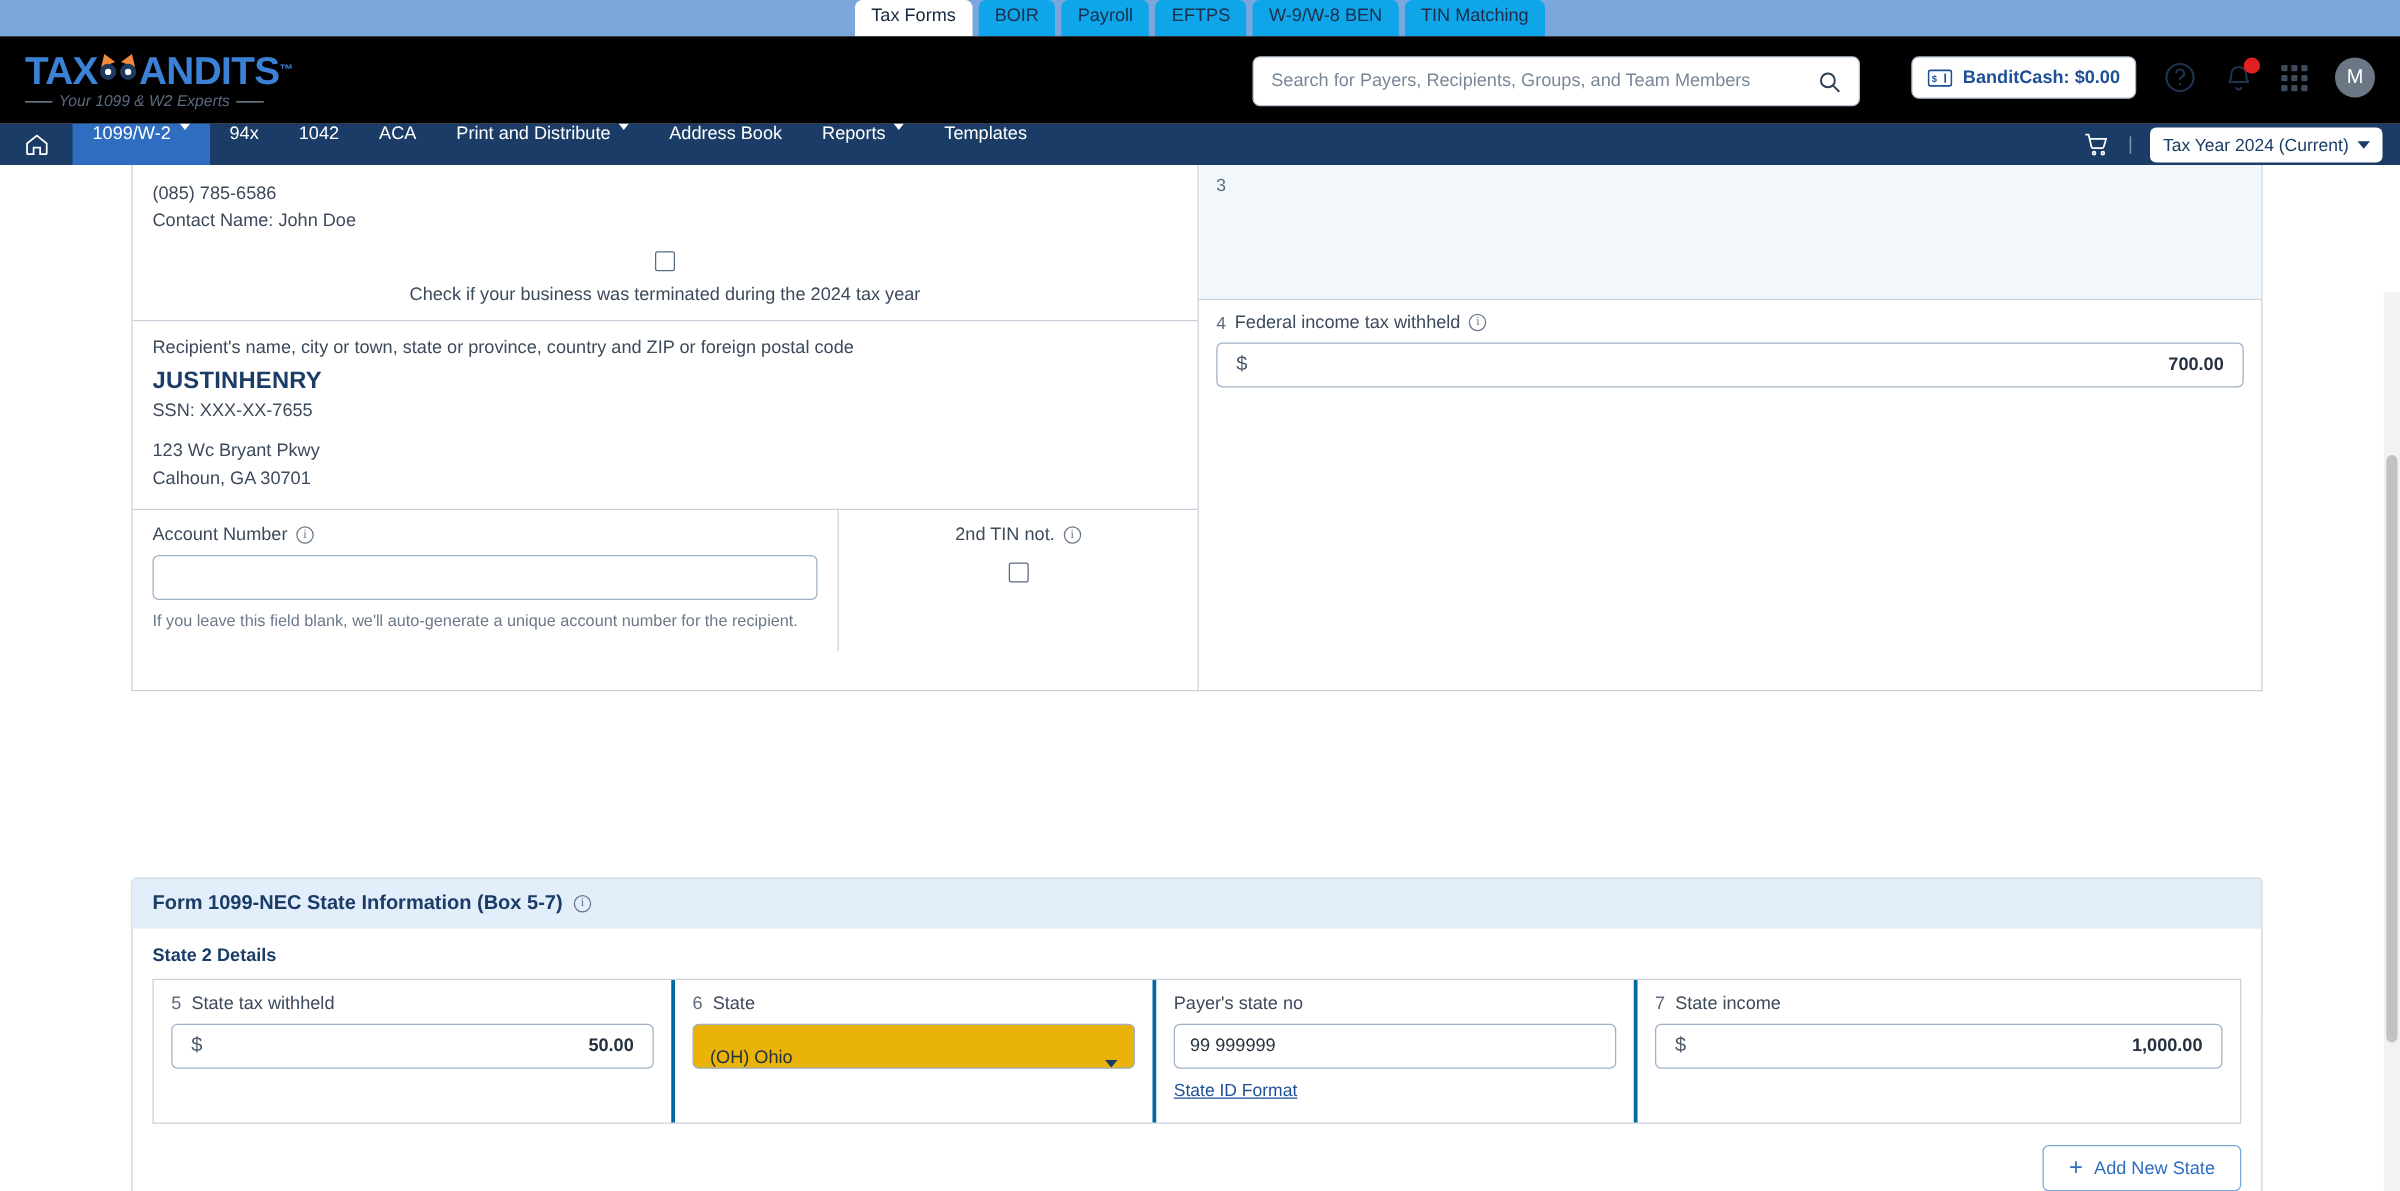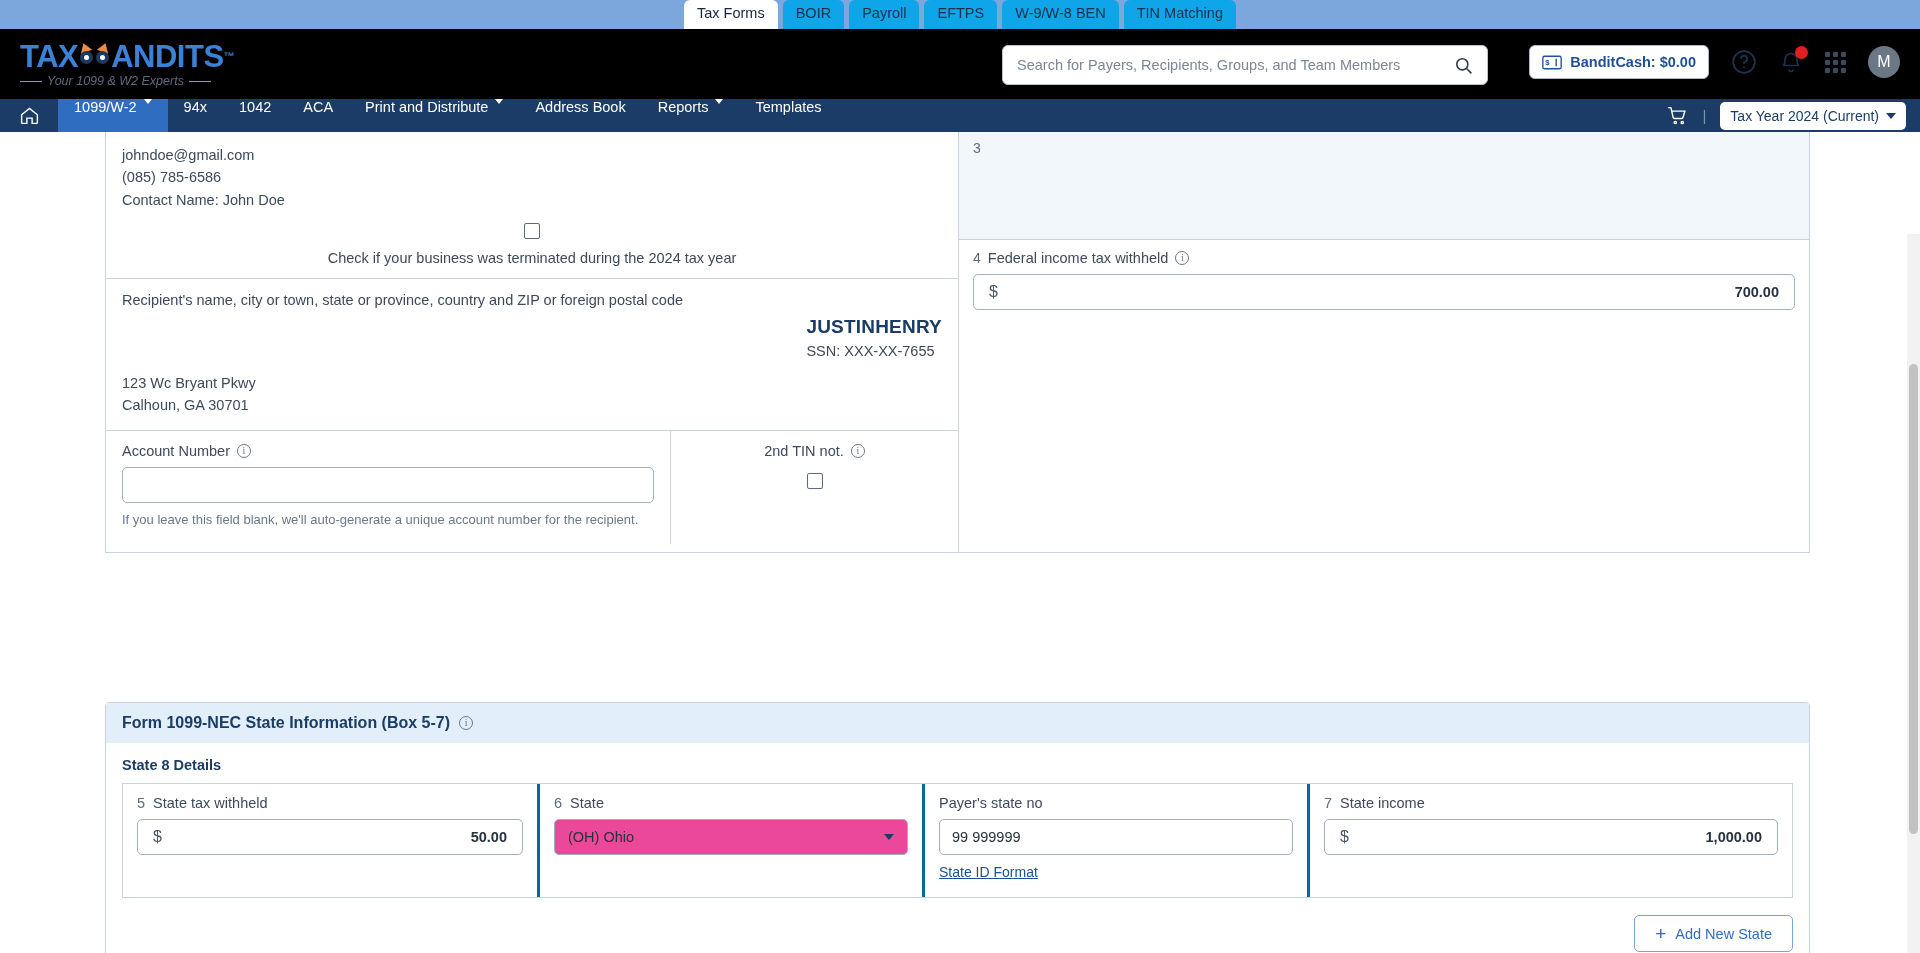--- a/index.html
+++ b/index.html
@@ -181,21 +181,21 @@
     width: 16px; height: 16px; border: 1.6px solid #5a6b80;
     border-radius: 2px; background: #fff; cursor: pointer; flex: none;
   }
   .chk-label { font-size: 14.5px; color: #3c4a5c; }
 
   .divider { height: 1px; background: #c9d2dc; }
 
   .recip-head {
     font-size: 14.5px; color: #3c4a5c; padding: 13px 16px 0 16px;
   }
-  .recip-row { display: flex; align-items: flex-start; padding: 8px 16px 0 16px; justify-content: flex-end; }
+  .recip-row { display: flex; align-items: flex-start; padding: 8px 16px 0 16px; }
   .recip-name {
     font-size: 19px; font-weight: bold; color: #1a3c66; letter-spacing: .2px;
   }
   .recip-ssn { font-size: 14.5px; color: #3c4a5c; margin-top: 5px; }
   .recip-btns { margin-left: auto; display: flex; gap: 12px; padding-top: 4px; }
   .obtn {
     border: 1px solid #9fb0c4; border-radius: 5px; background: #fff;
     height: 27px; padding: 0 12px; display: flex; align-items: center; gap: 7px;
     font-size: 14px; color: #1a3c66; cursor: pointer; white-space: nowrap;
     font-family: "Liberation Sans", sans-serif;
@@ -257,21 +257,21 @@
   .sg-cell { padding: 11px 14px 16px 14px; border-right: 3px solid #0369a1; }
   .sg-cell:last-child { border-right: none; }
   .sg-1 { width: 417px; }
   .sg-2 { width: 385px; }
   .sg-3 { width: 385px; }
   .sg-4 { flex: 1; }
   .sg-label { font-size: 14.5px; color: #3c4a5c; margin-bottom: 8px; }
   .sg-label .num { color: #5d6b7d; margin-right: 4px; }
   .select-input {
     height: 36px; border: 1px solid #9fb0c4; border-radius: 5px;
-    display: flex; align-items: center; padding: 0 13px; background: #ec4899;
+    display: flex; align-items: flex-end; padding: 0 13px; background: #eab308;
     font-size: 14.5px; color: #26313f; cursor: pointer;
   }
   .select-input .caret-dark { margin-left: auto; }
   .link {
     display: inline-block; margin-top: 9px; font-size: 14px;
     color: #1f4f96; text-decoration: underline; cursor: pointer;
   }
   .addstate-row { display: flex; justify-content: flex-end; padding: 17px 16px 22px 16px; }
   .btn-outline-blue {
     border: 1px solid #7aa5dd; border-radius: 5px; background: #fff;
@@ -422,21 +422,20 @@
   </div>
 </div>
 
 <div class="page">
 
   <div class="form-wrap">
     <div class="form-top">
 
       <div class="col-left">
         <div class="blk">
-          <div class="blk-line">johndoe@gmail.com</div>
           <div class="blk-line">(085) 785-6586</div>
           <div class="blk-line">Contact Name: John Doe</div>
           <div class="chk-row">
             <span class="chk"></span>
             <span class="chk-label">Check if your business was terminated during the 2024 tax year</span>
           </div>
         </div>
 
         <div class="divider"></div>
 
@@ -494,21 +493,21 @@
         <div class="box4-fill"></div>
       </div>
     </div>
   </div>
 
   <div class="state-card">
     <div class="state-hd">
       <span class="state-hd-title">Form 1099-NEC  State Information  (Box 5-7)</span>
       <span class="info-i">i</span>
     </div>
-    <div class="state-sub">State 8 Details</div>
+    <div class="state-sub">State 2 Details</div>
 
     <div class="state-grid">
       <div class="sg-cell sg-1">
         <div class="sg-label">
           <span class="num">5</span>
           <span>State tax withheld</span>
         </div>
         <div class="money-input">
           <span class="dollar">$</span>
           <span class="val">50.00</span>

